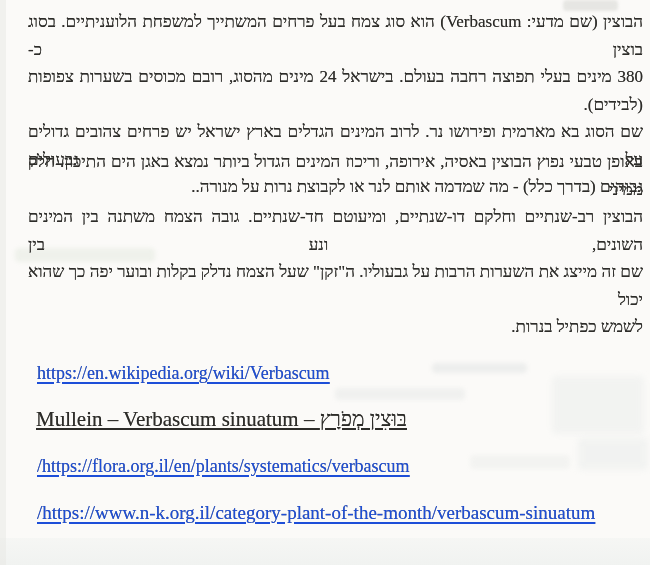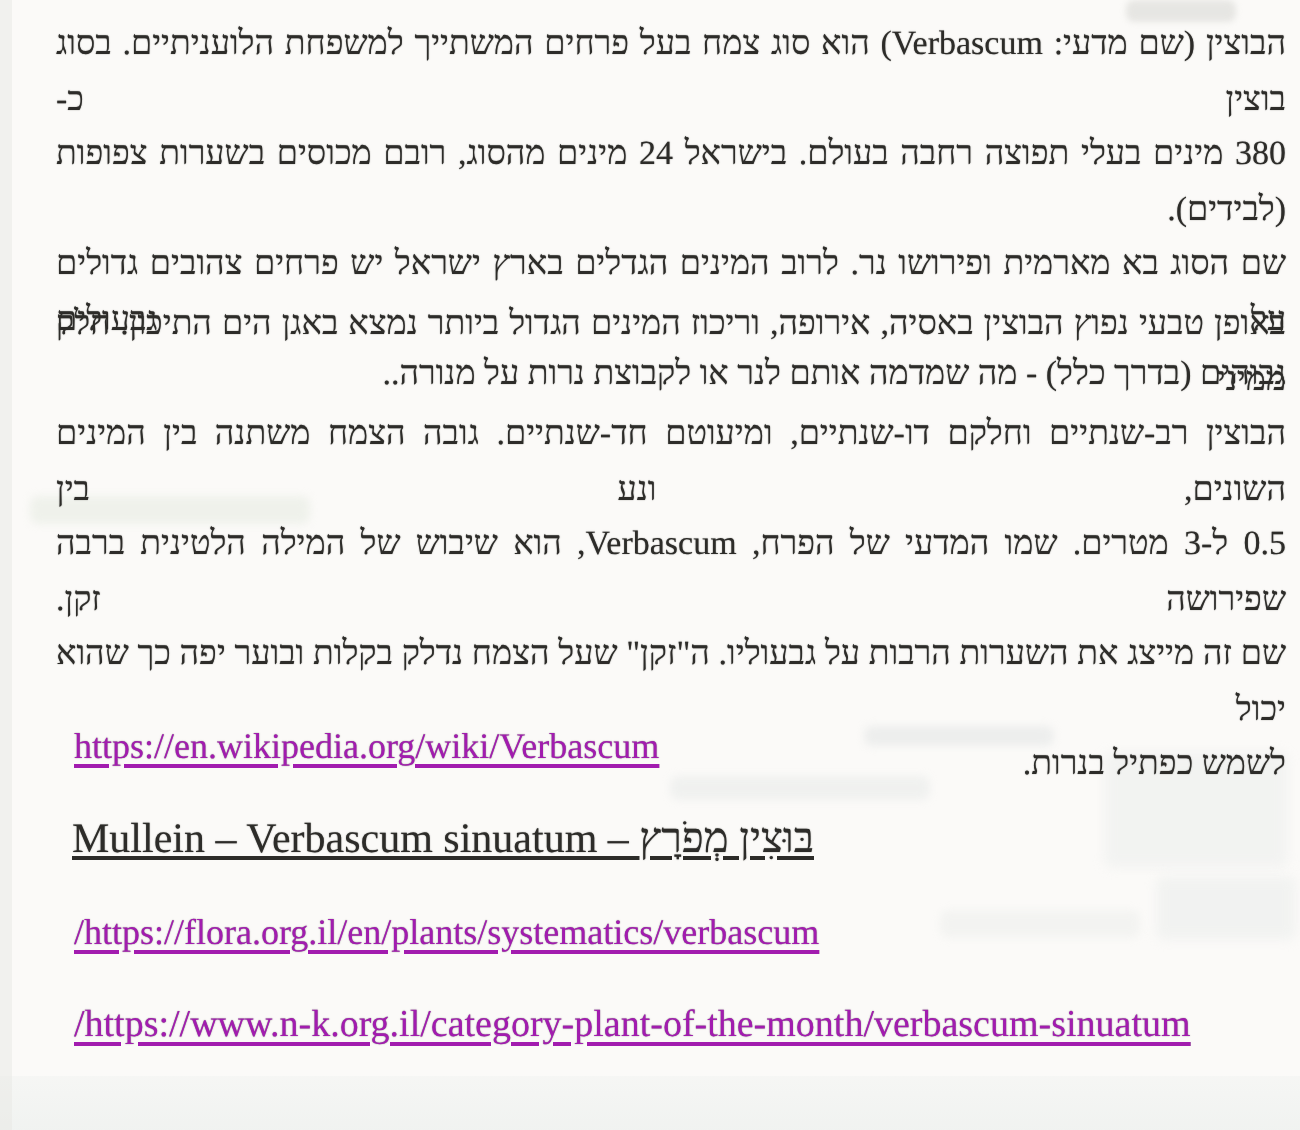--- a/index.html
+++ b/index.html
@@ -49,21 +49,21 @@
   .eng-para {
     position: absolute;
     left: 37px; top: 284px; right: 20px;
     font-size: 15.5px;
   }
   .eline { line-height: 28.5px; }
   
   .doc-link {
     position: absolute;
     left: 37px;
-    color: #a21caf;
+    color: #1d4ed8;
     text-decoration: underline;
     text-decoration-thickness: 1.5px;
     text-underline-offset: 3px;
     cursor: pointer;
     white-space: nowrap;
     text-align: center;
   }
   .link1 { top: 363px; font-size: 18px; }
   .link2 { top: 456px; font-size: 18px; }
   .link3 { top: 502px; font-size: 19px; }
@@ -94,21 +94,20 @@
   <div class="heb-para para1" dir="rtl">
     <div class="hline">הבוצין (שם מדעי: Verbascum) הוא סוג צמח בעל פרחים המשתייך למשפחת הלועניתיים. בסוג בוצין כ-</div>
     <div class="hline">380 מינים בעלי תפוצה רחבה בעולם. בישראל 24 מינים מהסוג, רובם מכוסים בשערות צפופות (לבידים).</div>
     <div class="hline">שם הסוג בא מארמית ופירושו נר. לרוב המינים הגדלים בארץ ישראל יש פרחים צהובים גדולים על גבעולים</div>
     <div class="hline hlast">גבוהים (בדרך כלל) - מה שמדמה אותם לנר או לקבוצת נרות על מנורה..</div>
   </div>
 
   <div class="heb-para para2" dir="rtl">
     <div class="hline">באופן טבעי נפוץ הבוצין באסיה, אירופה, וריכוז המינים הגדול ביותר נמצא באגן הים התיכון. חלק ממיני</div>
     <div class="hline">הבוצין רב-שנתיים וחלקם דו-שנתיים, ומיעוטם חד-שנתיים. גובה הצמח משתנה בין המינים השונים, ונע בין</div>
-    <div class="hline">0.5 ל-3 מטרים. שמו המדעי של הפרח, Verbascum, הוא שיבוש של המילה הלטינית ברבה שפירושה זקן.</div>
     <div class="hline">שם זה מייצג את השערות הרבות על גבעוליו. ה"זקן" שעל הצמח נדלק בקלות ובוער יפה כך שהוא יכול</div>
     <div class="hline hlast">לשמש כפתיל בנרות.</div>
   </div>
 
 
   <a class="doc-link link1">https://en.wikipedia.org/wiki/Verbascum</a>
 
   <div class="plant-title">Mullein – Verbascum sinuatum – בּוּצִין מְפֹרָץ</div>
 
   <a class="doc-link link2">/https://flora.org.il/en/plants/systematics/verbascum</a>

